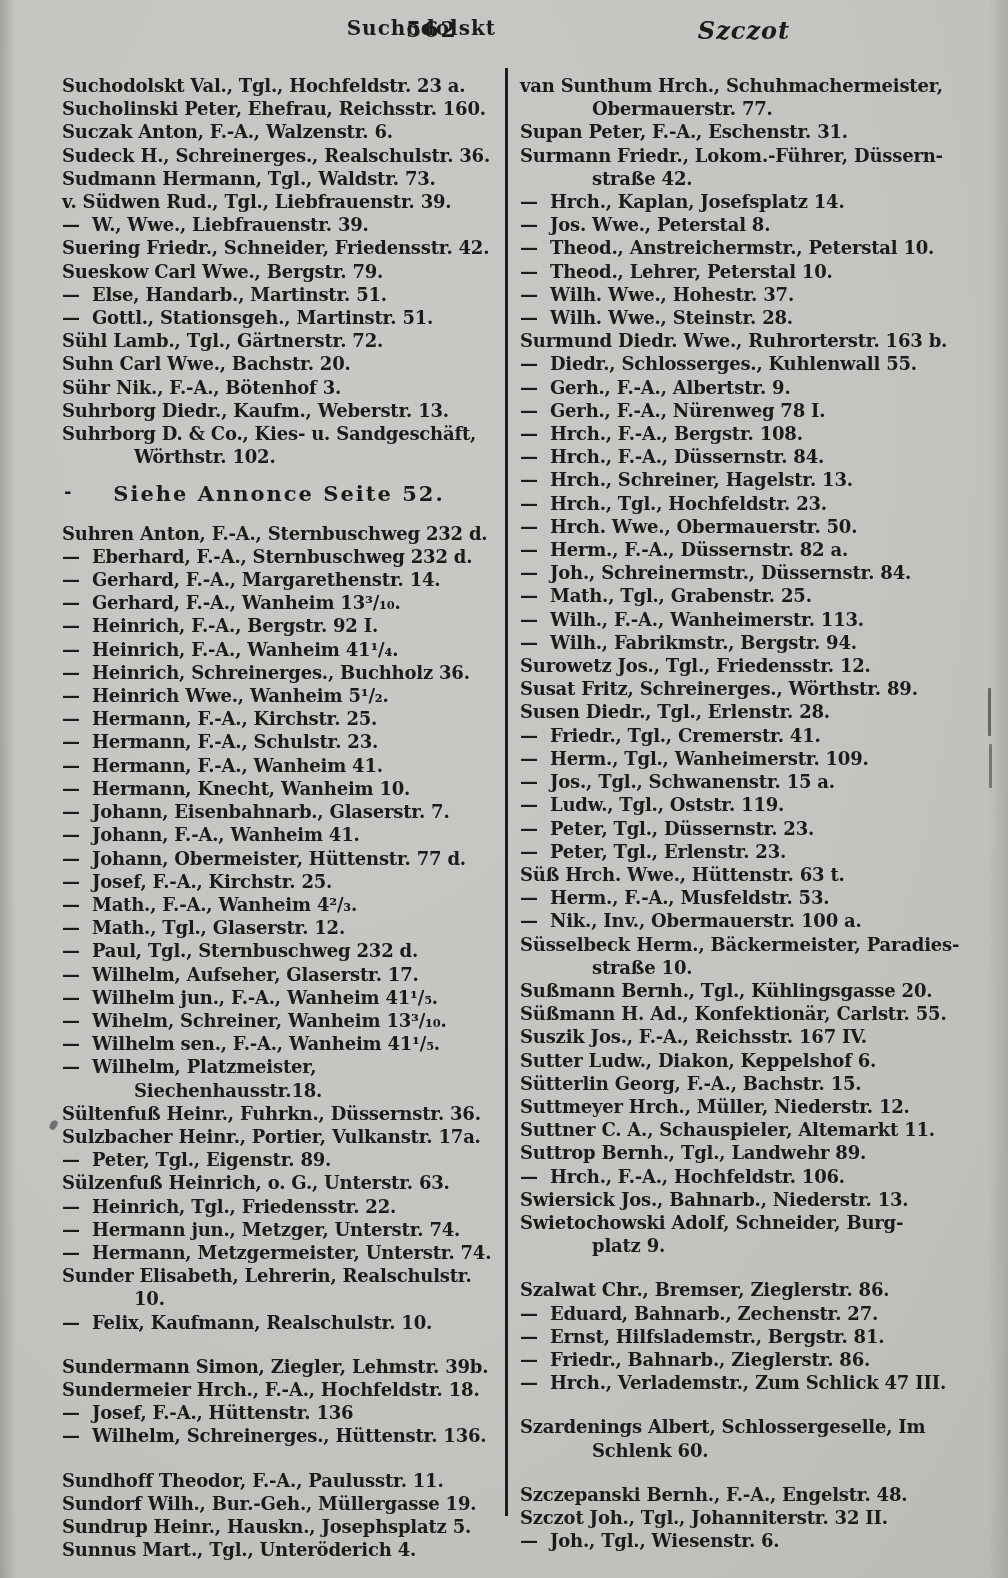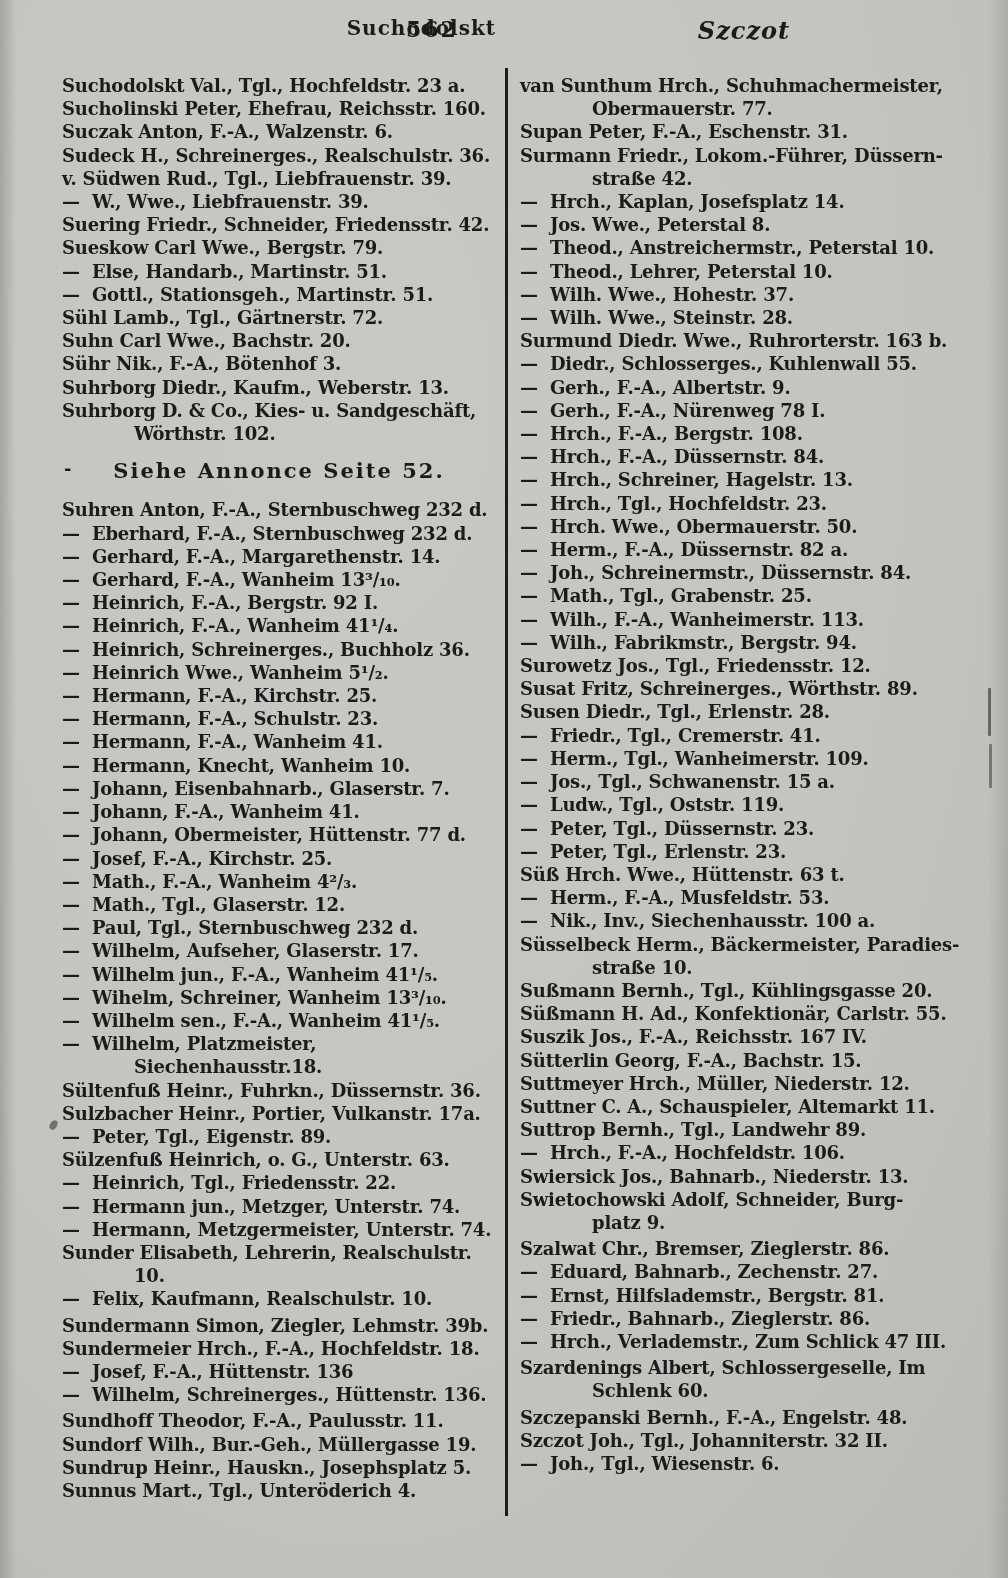--- a/index.html
+++ b/index.html
@@ -63,21 +63,21 @@
   .divider {
     position: absolute; left: 505px; top: 68px; width: 3px; height: 1448px;
     background: #1d1d1d;
   }
 
   .entry {
     white-space: pre-wrap;
     padding-left: 72px;
     text-indent: -72px;
   }
-  .entry.gap { margin-top: 3px; }
+  .entry.gap { margin-top: 21px; }
 
   .notice {
     position: relative;
     margin: 14px 0 16px 0;
     text-align: center;
     font-size: 21px; font-weight: bold; letter-spacing: 2px;
     padding-left: 0; text-indent: 0;
   }
   .notice .notice-dash {
     position: absolute; left: 2px; top: -2px;
@@ -101,20 +101,21 @@
     <div class="kw-right">Szczot</div>
   </div>
 
   <div class="divider"></div>
 
   <div class="col col-left" id="col-left">
       <div class="entry">Suchodolskt Val., Tgl., Hochfeldstr. 23 a.</div>
       <div class="entry">Sucholinski Peter, Ehefrau, Reichsstr. 160.</div>
       <div class="entry">Suczak Anton, F.-A., Walzenstr. 6.</div>
       <div class="entry">Sudeck H., Schreinerges., Realschulstr. 36.</div>
+      <div class="entry">Sudmann Hermann, Tgl., Waldstr. 73.</div>
       <div class="entry">v. Südwen Rud., Tgl., Liebfrauenstr. 39.</div>
       <div class="entry">—  W., Wwe., Liebfrauenstr. 39.</div>
       <div class="entry">Suering Friedr., Schneider, Friedensstr. 42.</div>
       <div class="entry">Sueskow Carl Wwe., Bergstr. 79.</div>
       <div class="entry">—  Else, Handarb., Martinstr. 51.</div>
       <div class="entry">—  Gottl., Stationsgeh., Martinstr. 51.</div>
       <div class="entry">Sühl Lamb., Tgl., Gärtnerstr. 72.</div>
       <div class="entry">Suhn Carl Wwe., Bachstr. 20.</div>
       <div class="entry">Sühr Nik., F.-A., Bötenhof 3.</div>
       <div class="entry">Suhrborg Diedr., Kaufm., Weberstr. 13.</div>
@@ -193,26 +194,27 @@
       <div class="entry">Susat Fritz, Schreinerges., Wörthstr. 89.</div>
       <div class="entry">Susen Diedr., Tgl., Erlenstr. 28.</div>
       <div class="entry">—  Friedr., Tgl., Cremerstr. 41.</div>
       <div class="entry">—  Herm., Tgl., Wanheimerstr. 109.</div>
       <div class="entry">—  Jos., Tgl., Schwanenstr. 15 a.</div>
       <div class="entry">—  Ludw., Tgl., Oststr. 119.</div>
       <div class="entry">—  Peter, Tgl., Düssernstr. 23.</div>
       <div class="entry">—  Peter, Tgl., Erlenstr. 23.</div>
       <div class="entry">Süß Hrch. Wwe., Hüttenstr. 63 t.</div>
       <div class="entry">—  Herm., F.-A., Musfeldstr. 53.</div>
-      <div class="entry">—  Nik., Inv., Siechenhausstr. 100 a.</div>
+      <div class="entry">—  Nik., Inv., Obermauerstr. 100 a.</div>
       <div class="entry">Süsselbeck Herm., Bäckermeister, Paradies-
 straße 10.</div>
       <div class="entry">Sußmann Bernh., Tgl., Kühlingsgasse 20.</div>
       <div class="entry">Süßmann H. Ad., Konfektionär, Carlstr. 55.</div>
       <div class="entry">Suszik Jos., F.-A., Reichsstr. 167 IV.</div>
+      <div class="entry">Sutter Ludw., Diakon, Keppelshof 6.</div>
       <div class="entry">Sütterlin Georg, F.-A., Bachstr. 15.</div>
       <div class="entry">Suttmeyer Hrch., Müller, Niederstr. 12.</div>
       <div class="entry">Suttner C. A., Schauspieler, Altemarkt 11.</div>
       <div class="entry">Suttrop Bernh., Tgl., Landwehr 89.</div>
       <div class="entry">—  Hrch., F.-A., Hochfeldstr. 106.</div>
       <div class="entry">Swiersick Jos., Bahnarb., Niederstr. 13.</div>
       <div class="entry">Swietochowski Adolf, Schneider, Burg-
 platz 9.</div>
       <div class="entry gap">Szalwat Chr., Bremser, Zieglerstr. 86.</div>
       <div class="entry">—  Eduard, Bahnarb., Zechenstr. 27.</div>

